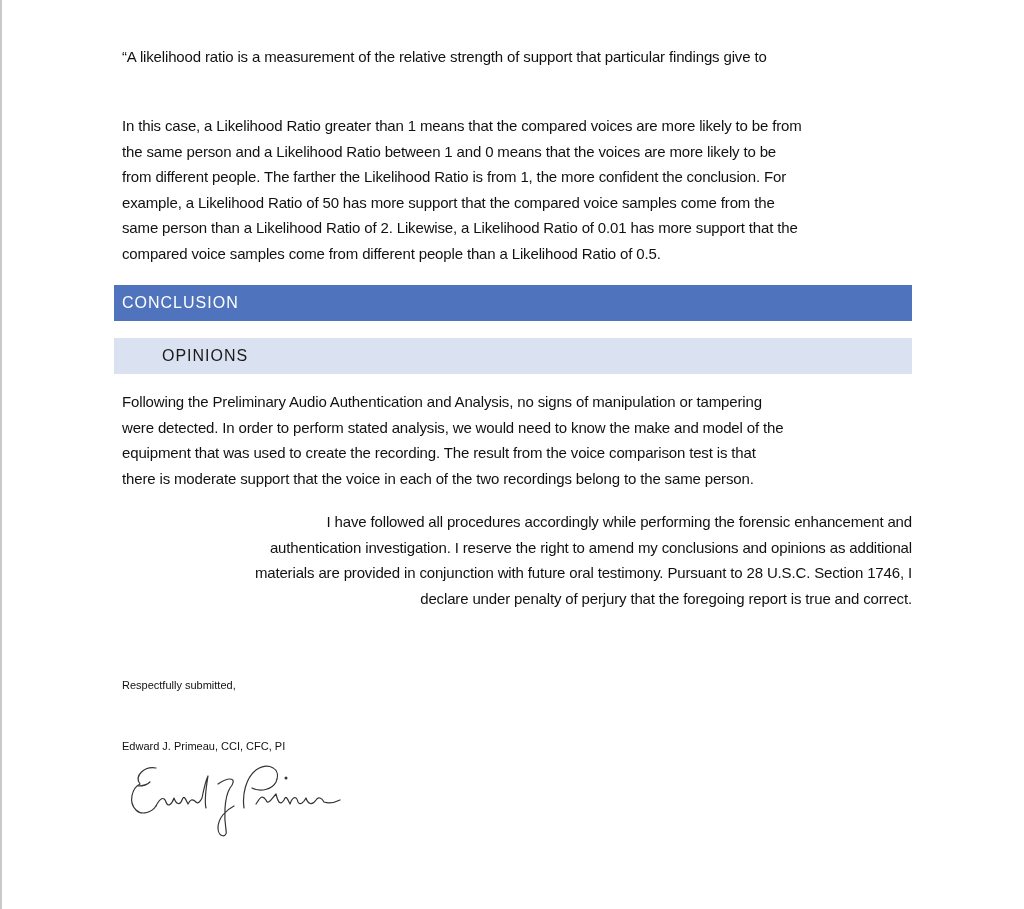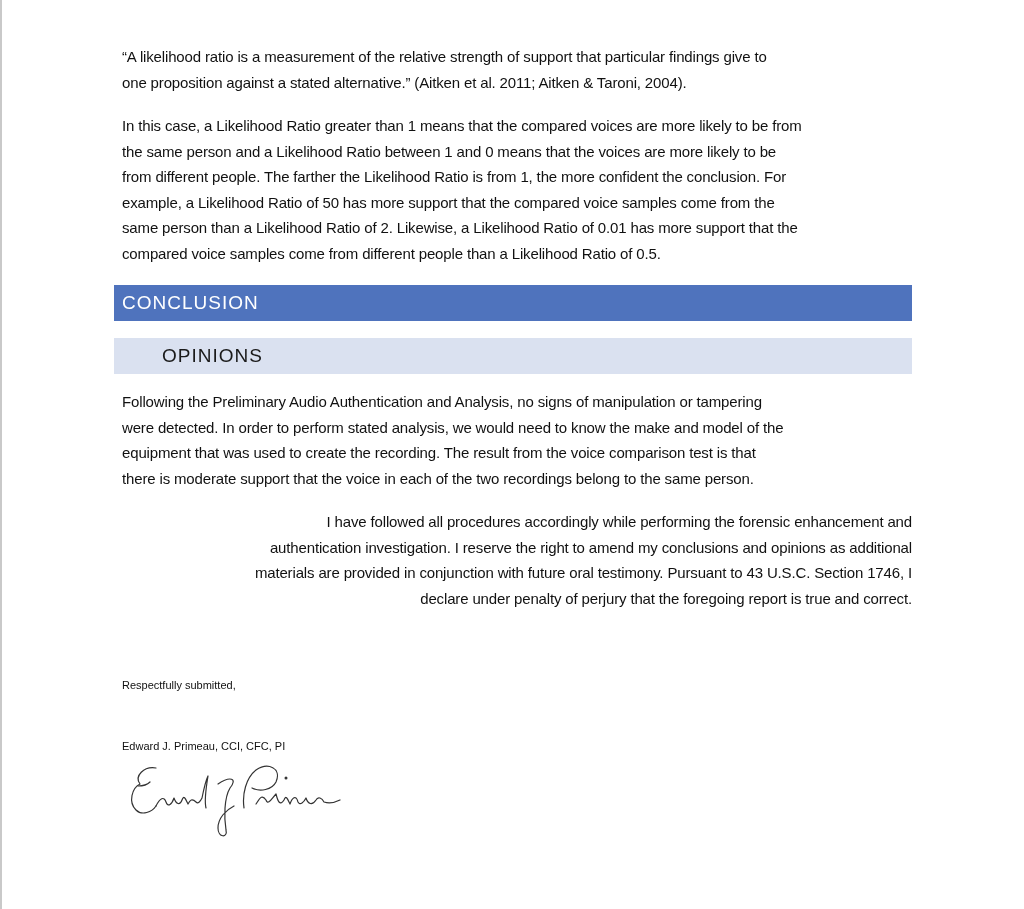--- a/index.html
+++ b/index.html
@@ -14,40 +14,39 @@
   .page {
     position: absolute; left: 0; top: 0; width: 911px; height: 909px;
   }
   .para {
     position: absolute; left: 122px; width: 790px;
     font-size: 15px; line-height: 25.6px; letter-spacing: -0.15px;
   }
   .para .line { display: block; white-space: nowrap; }
   .heading-bar {
     position: absolute; left: 114px; width: 798px; height: 36px;
-    font-size: 19px; letter-spacing: 1px; line-height: 36px;
+    font-size: 16px; letter-spacing: 1px; line-height: 36px;
     padding-left: 8px; box-sizing: border-box;
   }
   .conclusion { top: 285px; background: #4f73bd; color: #ffffff; }
   .opinions { top: 338px; background: #dae1f0; color: #1a1a1a; padding-left: 48px; }
   .single {
     position: absolute; left: 122px; font-size: 11px; line-height: 20px; white-space: nowrap;
   }
   .signature { position: absolute; left: 126px; top: 758px; width: 220px; height: 80px; }
 </style>
 </head>
 <body>
 
 <div class="left-edge"></div>
 
 <div class="page">
 
   <div class="para" style="top:44px;">
     <span class="line">“A likelihood ratio is a measurement of the relative strength of support that particular findings give to</span>
-    <span class="line">one proposition against a stated alternative.” (Aitken et al. 2011; Aitken &amp; Taroni, 2004).</span>
   </div>
 
   <div class="para" style="top:113px;">
     <span class="line">In this case, a Likelihood Ratio greater than 1 means that the compared voices are more likely to be from</span>
     <span class="line">the same person and a Likelihood Ratio between 1 and 0 means that the voices are more likely to be</span>
     <span class="line">from different people. The farther the Likelihood Ratio is from 1, the more confident the conclusion. For</span>
     <span class="line">example, a Likelihood Ratio of 50 has more support that the compared voice samples come from the</span>
     <span class="line">same person than a Likelihood Ratio of 2. Likewise, a Likelihood Ratio of 0.01 has more support that the</span>
     <span class="line">compared voice samples come from different people than a Likelihood Ratio of 0.5.</span>
   </div>
@@ -59,21 +58,21 @@
   <div class="para" style="top:389px;">
     <span class="line">Following the Preliminary Audio Authentication and Analysis, no signs of manipulation or tampering</span>
     <span class="line">were detected. In order to perform stated analysis, we would need to know the make and model of the</span>
     <span class="line">equipment that was used to create the recording. The result from the voice comparison test is that</span>
     <span class="line">there is moderate support that the voice in each of the two recordings belong to the same person.</span>
   </div>
 
   <div class="para" style="top:509px;text-align:right;">
     <span class="line">I have followed all procedures accordingly while performing the forensic enhancement and</span>
     <span class="line">authentication investigation. I reserve the right to amend my conclusions and opinions as additional</span>
-    <span class="line">materials are provided in conjunction with future oral testimony. Pursuant to 43 U.S.C. Section 1746, I</span>
+    <span class="line">materials are provided in conjunction with future oral testimony. Pursuant to 28 U.S.C. Section 1746, I</span>
     <span class="line">declare under penalty of perjury that the foregoing report is true and correct.</span>
   </div>
 
   <div class="single" style="top:675px;">Respectfully submitted,</div>
 
   <div class="single" style="top:736px;">Edward J. Primeau, CCI, CFC, PI</div>
 
   <svg class="signature" viewBox="0 0 220 80" fill="none" stroke="#333" stroke-width="1.2" stroke-linecap="round" stroke-linejoin="round">
 
     <path d="M30 10 C18 8, 8 18, 14 26 C6 30, 2 44, 10 52 C16 58, 26 54, 30 48"></path>

